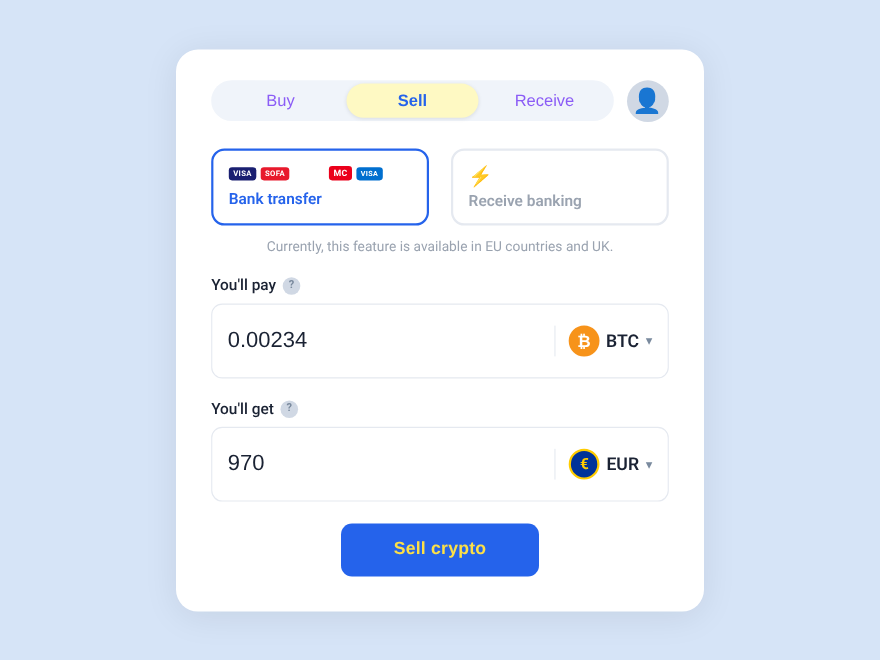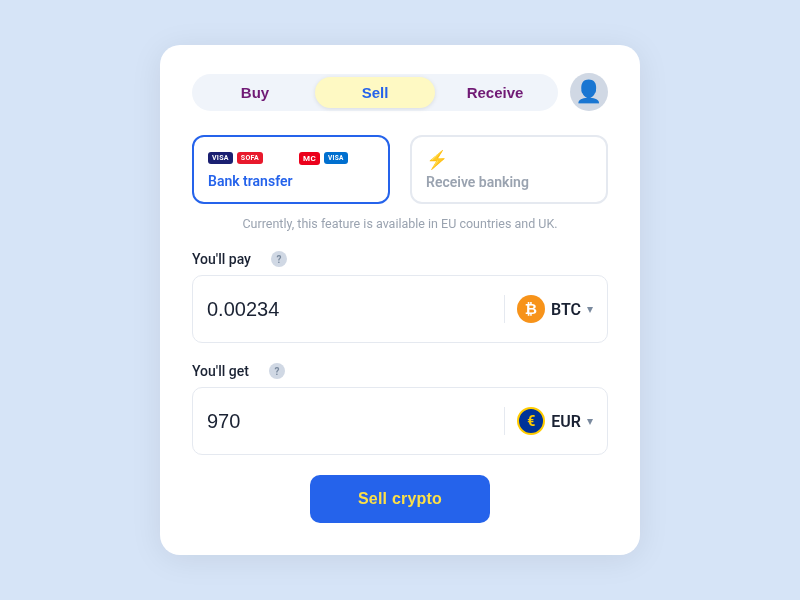--- a/index.html
+++ b/index.html
@@ -35,23 +35,23 @@
       border-radius: 20px;
       padding: 3px;
       flex: 1;
     }
     .tab {
       flex: 1;
       text-align: center;
       padding: 7px 0;
       border-radius: 16px;
       font-size: 15px;
-      font-weight: 700;
-      cursor: pointer;
-      color: #701a75;
+      font-weight: 400;
+      cursor: pointer;
+      color: #8b5cf6;
       background: transparent;
       border: none;
       transition: background 0.15s;
     }
     .tab.active {
       background: #fef9c3;
       color: #2563eb;
       font-weight: 600;
       box-shadow: 0 1px 4px rgba(0,0,0,0.1);
     }
@@ -133,21 +133,21 @@
     }
 
     
     .field-label {
       font-size: 14px;
       color: #1a2233;
       font-weight: 500;
       margin-bottom: 8px;
       display: flex;
       align-items: center;
-      gap: 20px;
+      gap: 6px;
     }
     .help-icon {
       width: 16px;
       height: 16px;
       background: #d0d8e4;
       border-radius: 50%;
       display: inline-flex;
       align-items: center;
       justify-content: center;
       font-size: 10px;

